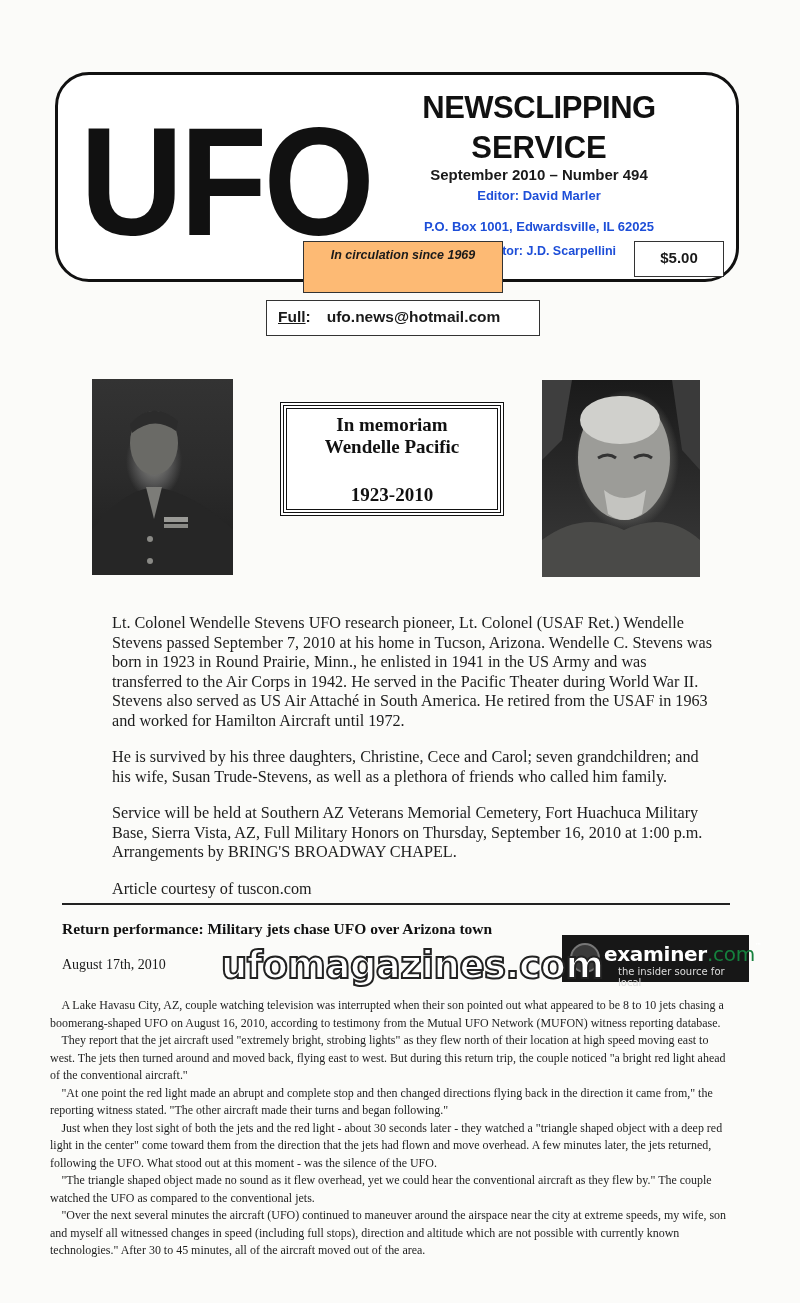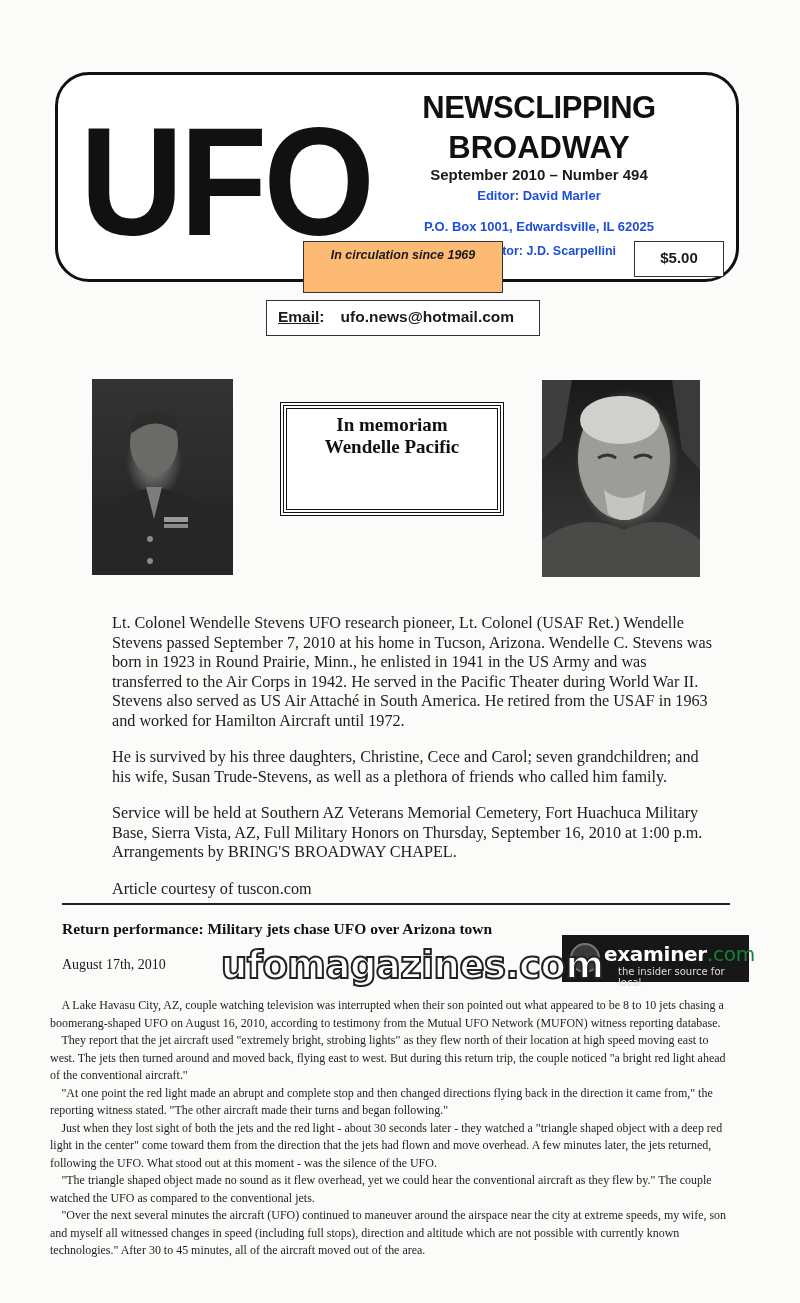--- a/index.html
+++ b/index.html
@@ -113,48 +113,49 @@
     transform: scaleX(0.95); transform-origin: left;
     width: 720px;
   }
 </style>
 </head>
 <body>
 
 <div class="abs masthead"></div>
 <div class="abs ufo-logo">UFO</div>
 <div class="abs title1">NEWSCLIPPING</div>
-<div class="abs title2">BROADWAY</div>
+<div class="abs title2">SERVICE</div>
 <div class="abs issue">September 2010 – Number 494</div>
 <div class="abs editor">Editor: David Marler</div>
 <div class="abs coeditor">Co-Editor: J.D. Scarpellini</div>
 <div class="abs address">P.O. Box 1001, Edwardsville, IL 62025</div>
 <div class="abs circ-box">In circulation since 1969</div>
 <div class="abs price-box">$5.00</div>
 
 <div class="abs email-box">
-  <span class="email-label"><span>Email</span></span><span style="margin-left:-14px;margin-right:16px;">:</span><span>ufo.news@hotmail.com</span>
+  <span class="email-label"><span>Full</span></span><span style="margin-left:-14px;margin-right:16px;">:</span><span>ufo.news@hotmail.com</span>
 </div>
 
 <div class="abs photo photo-young">
   <svg width="141" height="196" viewBox="0 0 141 196">
     <ellipse cx="62" cy="64" rx="24" ry="32" fill="#6a6a66"></ellipse>
     <path d="M38 45 Q60 20 86 42 L84 52 Q62 36 40 54 Z" fill="#2c2c2c"></path>
     <path d="M0 196 L0 150 Q30 112 62 108 Q98 112 141 150 L141 196 Z" fill="#262626"></path>
     <path d="M54 108 L62 140 L70 108 Z" fill="#7c7c78"></path>
     <rect x="72" y="138" width="24" height="5" fill="#9a9a96"></rect>
     <rect x="72" y="145" width="24" height="4" fill="#8a8a86"></rect>
     <circle cx="58" cy="160" r="3" fill="#8a8a86"></circle>
     <circle cx="58" cy="182" r="3" fill="#8a8a86"></circle>
   </svg>
 </div>
 
 <div class="abs memoriam-box">
   <div class="mem-l1">In memoriam</div>
   <div class="mem-l2">Wendelle Pacific</div>
+  <div class="mem-l3">1923-2010</div>
 </div>
 
 <div class="abs photo photo-old">
   <svg width="158" height="197" viewBox="0 0 158 197">
     <path d="M0 0 L30 0 L20 60 L0 80 Z" fill="#3e3e3e"></path>
     <path d="M130 0 L158 0 L158 90 L140 70 Z" fill="#3a3a3a"></path>
     <ellipse cx="82" cy="78" rx="46" ry="62" fill="#9c9c98"></ellipse>
     <ellipse cx="78" cy="40" rx="40" ry="24" fill="#d0d0cc"></ellipse>
     <path d="M56 78 Q66 72 74 78" stroke="#333" stroke-width="3" fill="none"></path>
     <path d="M92 78 Q102 72 110 78" stroke="#333" stroke-width="3" fill="none"></path>

